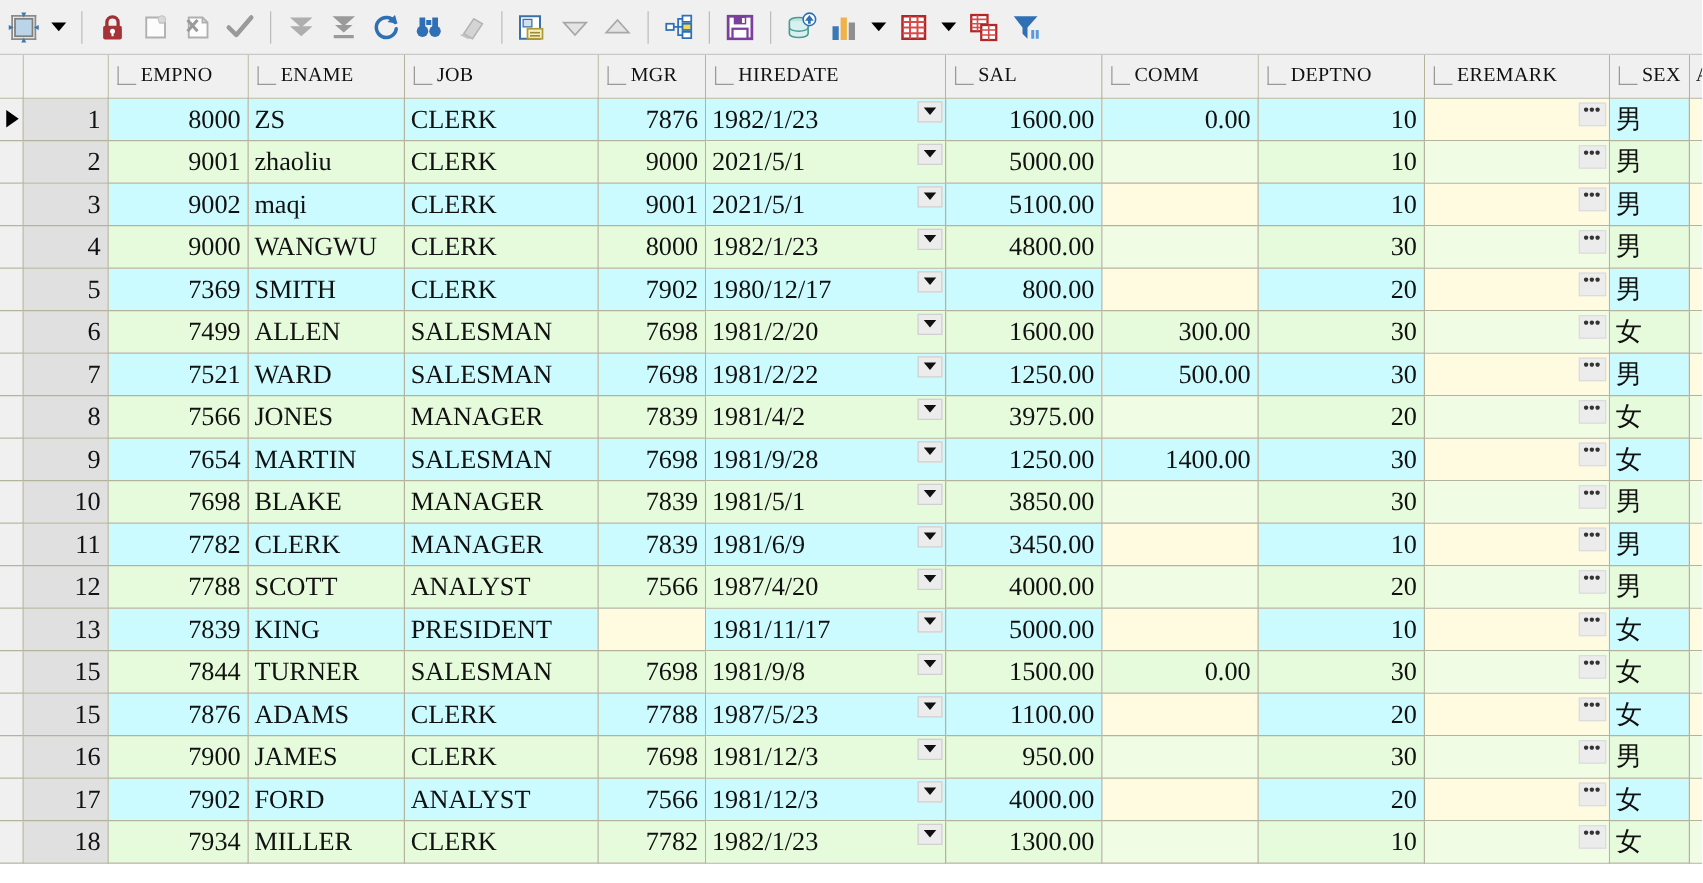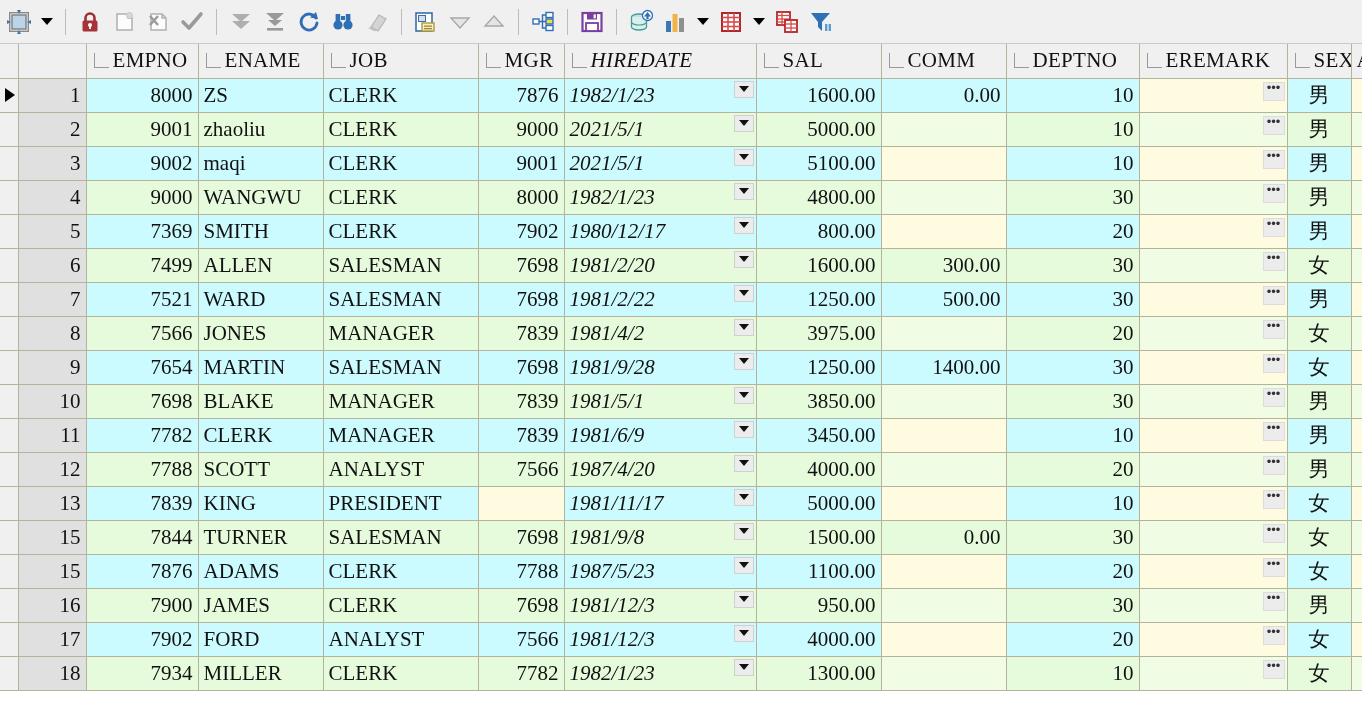--- a/index.html
+++ b/index.html
@@ -94,21 +94,21 @@
   }
   .th-mark {
     width: 14px;
     height: 14px;
     margin-left: 2px;
     margin-right: 4px;
     border-left: 1px solid #999;
     border-bottom: 1px solid #999;
     flex: 0 0 auto;
   }
-  .th-lab { font-size: 21px; letter-spacing: 0.3px; }
+  .th-lab { font-size: 16px; letter-spacing: 0.3px; }
 
   
   th.corner-a, td.ind {
     width: 18px;
     background: #f0f0f0;
     border-right: 1px solid #9a9a9a;
     padding: 0;
     text-align: center;
   }
   td.ind { background: #f0f0f0; border-bottom: 1px solid #b4b49c; }
@@ -177,26 +177,26 @@
     line-height: 9px;
     text-align: center;
     font-family: "Liberation Sans", sans-serif;
   }
 
   
   .c-empno { width: 112px; }
   .c-ename { width: 125px; }
   .c-job   { width: 155px; }
   .c-mgr   { width: 86px; }
-  .c-hire  { width: 192px; font-style: italic; }
+  .c-hire  { width: 192px; }
   .c-sal   { width: 125px; font-family: Liberation Serif, serif; }
   .c-comm  { width: 125px; }
   .c-dept  { width: 133px; }
   .c-erem  { width: 148px; }
-  .c-sex   { width: 64px; text-align: center; }
+  .c-sex   { width: 64px; }
   .c-last  { width: 29px; }
 
   .cjk { font-family: "DejaVu Sans", sans-serif; font-size: 20px; }
 </style>
 </head>
 <body>
 
 <div id="app">
 
   <div class="toolbar">

